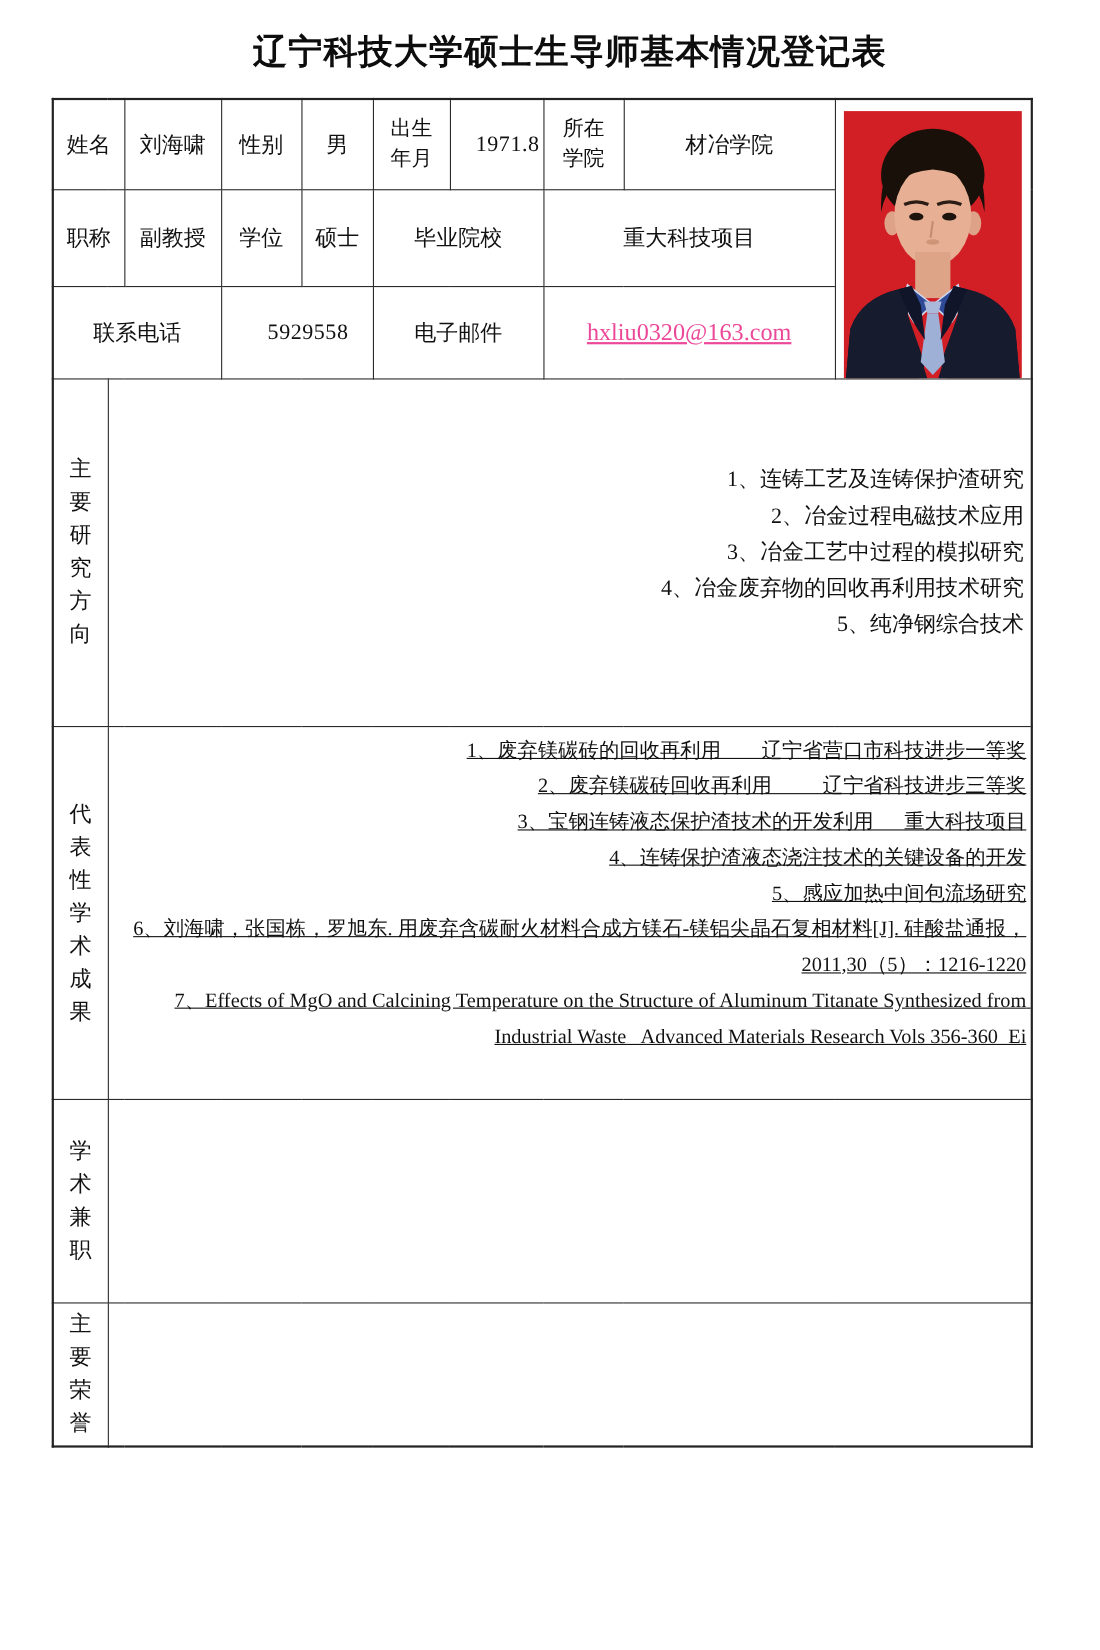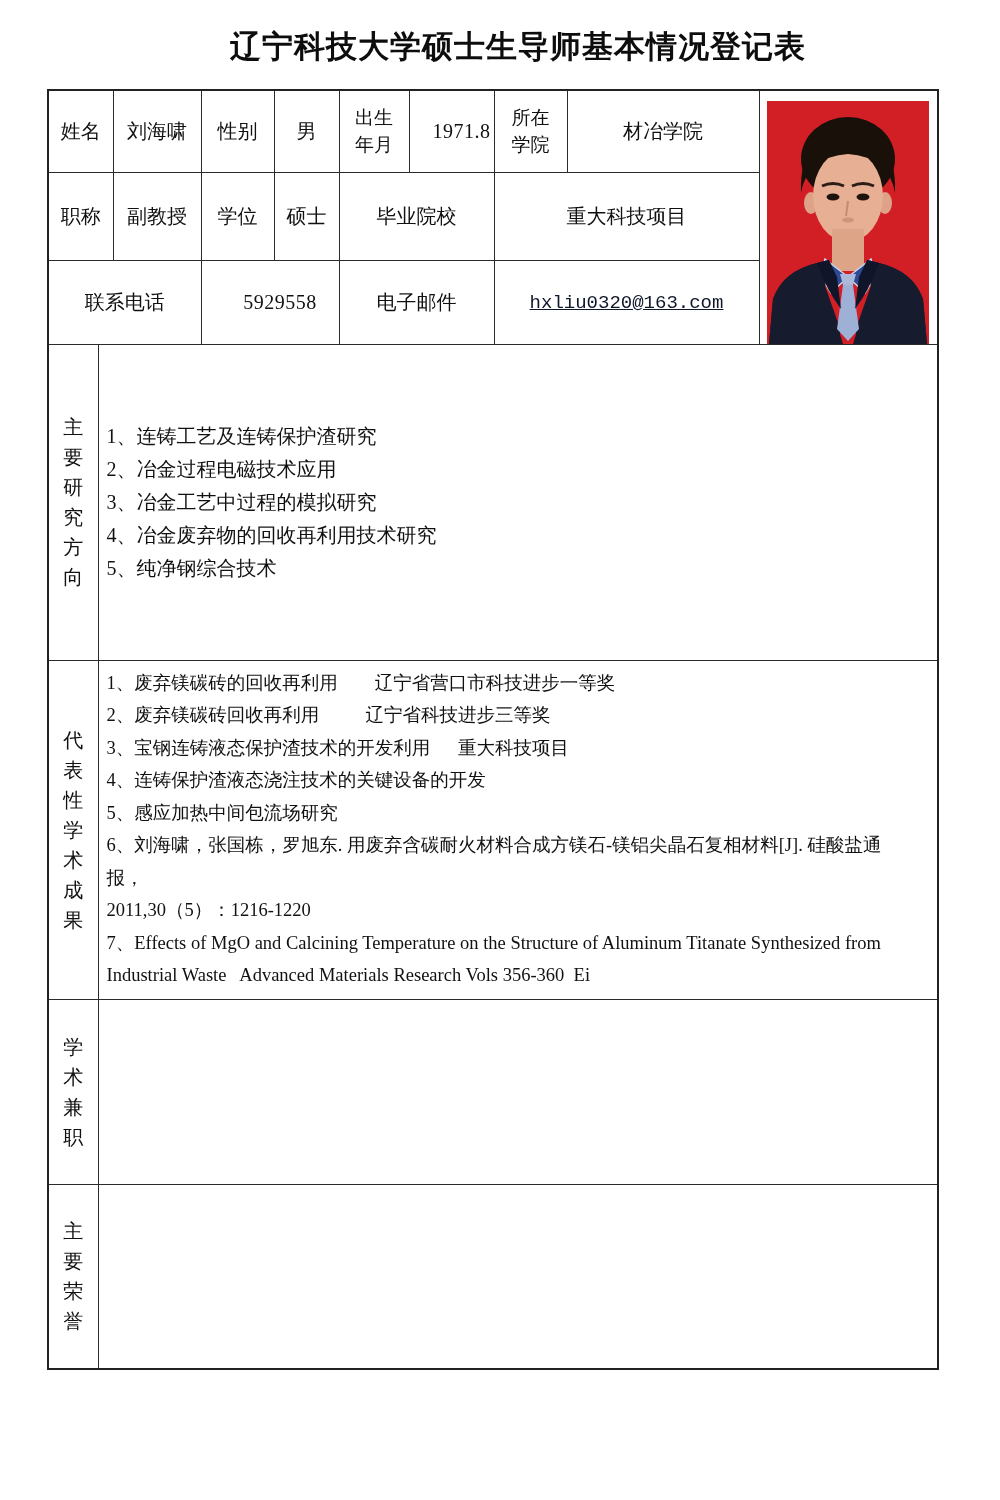--- a/index.html
+++ b/index.html
@@ -17,35 +17,35 @@
     margin:21px 0 0 47px; width:890px;
     border:2.5px solid #222;
   }
   td {
     border:1.5px solid #2b2b2b; padding:0;
     text-align:center; vertical-align:middle;
     font-size:20px; overflow:hidden;
   }
   td.wrap-sm { font-size:19px; line-height:27px; padding:0 14px; word-break:break-all;margin-left:44px; }
   td.num    { font-size:20px; letter-spacing:0.5px;padding-left:20px; }
-  td.email-cell a { color:#0f172a; text-decoration:underline; font-size:19px;font-family:Liberation Mono, monospace; }
+  td.email-cell a { color:#ec4899; text-decoration:underline; font-size:22px; }
   td.photo-cell { vertical-align:bottom; padding:9px 0 0 0; }
   td.photo-cell svg { display:block; margin:0 auto; }
 
   
   td.vcell { vertical-align:middle; }
   .vlabel {
     width:22px; margin:0 auto; word-break:break-all;
     font-size:20px; line-height:30px; text-align:center;
   }
 
-  td.section-content { text-align:left;margin-left:48px; }
+  td.section-content { text-align:right;margin-left:48px; }
   td.res-content { vertical-align:middle; padding:0 6px 0 8px; }
   .res-item { font-size:20px; line-height:33px; white-space:pre; }
-  td.ach-content { vertical-align:top; padding:6px 20px 0 8px; }
+  td.ach-content { vertical-align:top; padding:6px 4px 0 8px;text-decoration:underline; }
   .ach-item { font-size:18.5px; line-height:32.5px; white-space:pre-wrap; word-break:break-word; }
   td.empty-content { vertical-align:top; }
 </style>
 </head>
 <body>
 
 <div class="page-title">辽宁科技大学硕士生导师基本情况登记表</div>
 
 <table class="reg">
   <colgroup>
@@ -161,20 +161,20 @@
         </td>
   </tr>
 
   <tr style="height:185px">
     <td class="vcell">
       <div class="vlabel">学术兼职</div>
     </td>
     <td colspan="9" class="section-content empty-content"></td>
   </tr>
 
-  <tr style="height:185px">
+  <tr style="height:131px">
     <td class="vcell">
       <div class="vlabel">主要荣誉</div>
     </td>
     <td colspan="9" class="section-content empty-content"></td>
   </tr>
 </tbody>
   </table>
 
 </body></html>

